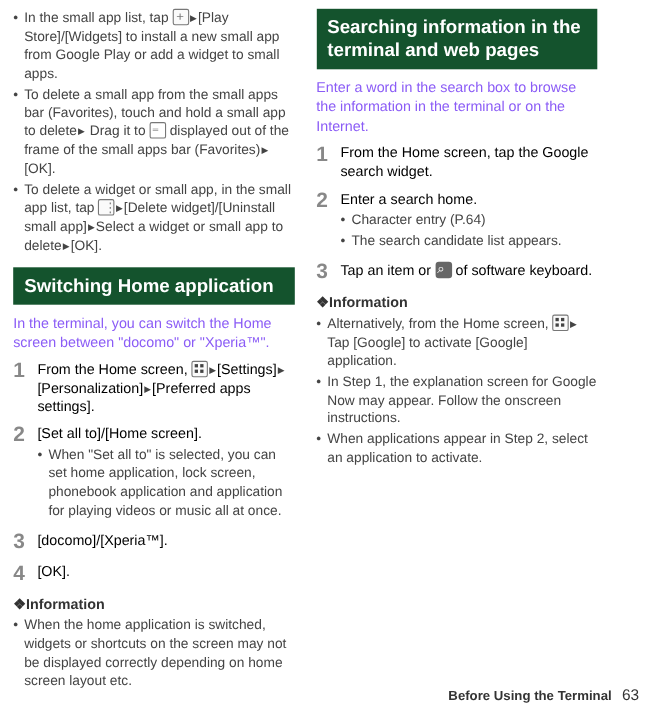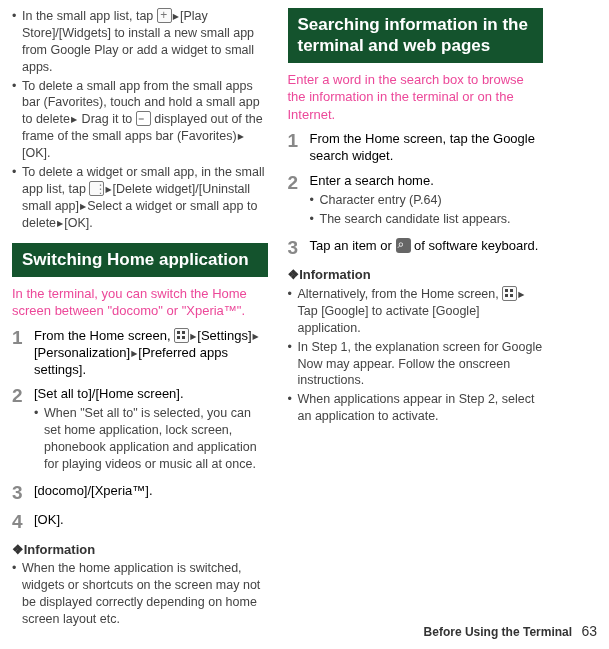--- a/index.html
+++ b/index.html
@@ -94,39 +94,39 @@
     color: #444;
     font-size: 12.5px;
   }
   .sub-bullets li:before {
     content: "•";
     position: absolute;
     left: 0;
   }
   .intro {
     font-size: 13px;
-    color: #ec4899;
+    color: #8b5cf6;
     margin: 4px 0 8px 0;
   }
   .info-label {
     font-weight: bold;
     font-size: 13px;
     margin-top: 6px;
   }
   .diamond {
     display: inline-block;
     font-size: 13px;
   }
   .footer {
     position: absolute;
     top: 622px;
     left: 0;
     width: 609px;
     box-sizing: border-box;
-    padding-right: 12px;
+    padding-right: 28px;
     text-align: right;
     font-size: 12px;
     color: #333;
   }
   .footer-section {
     font-weight: bold;
   }
   .footer-page {
     font-size: 14px;
     margin-left: 6px;

